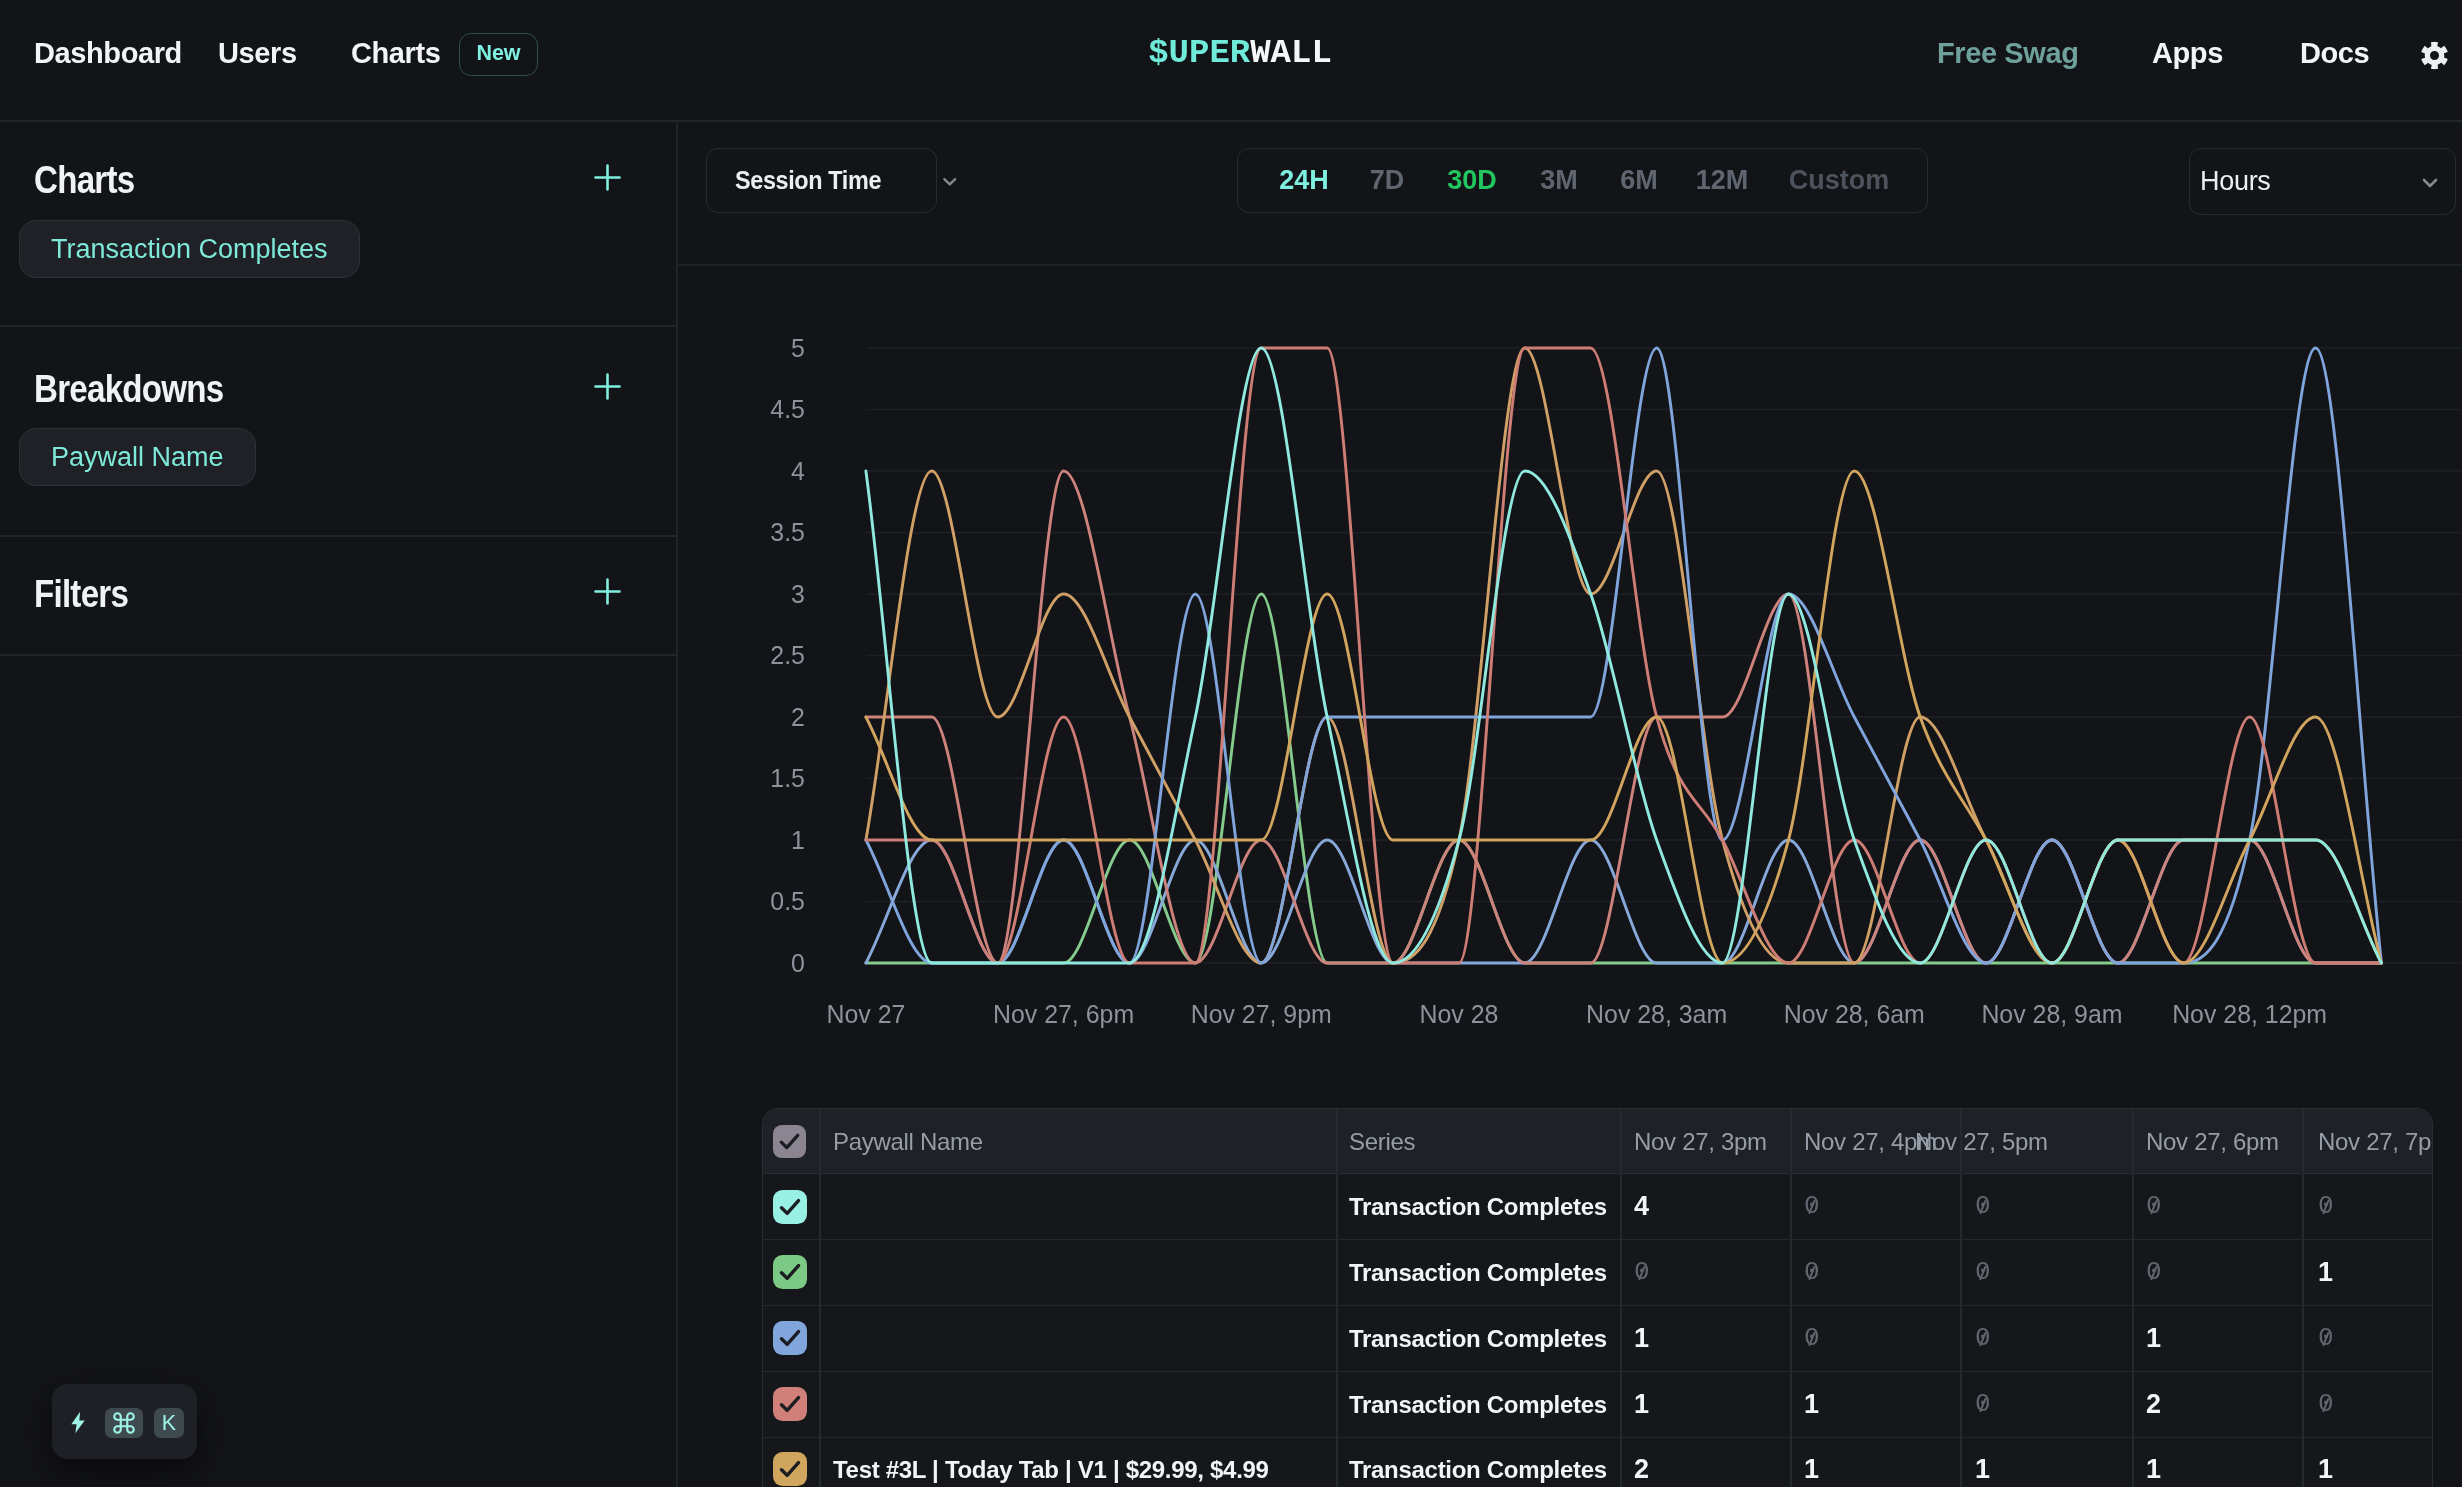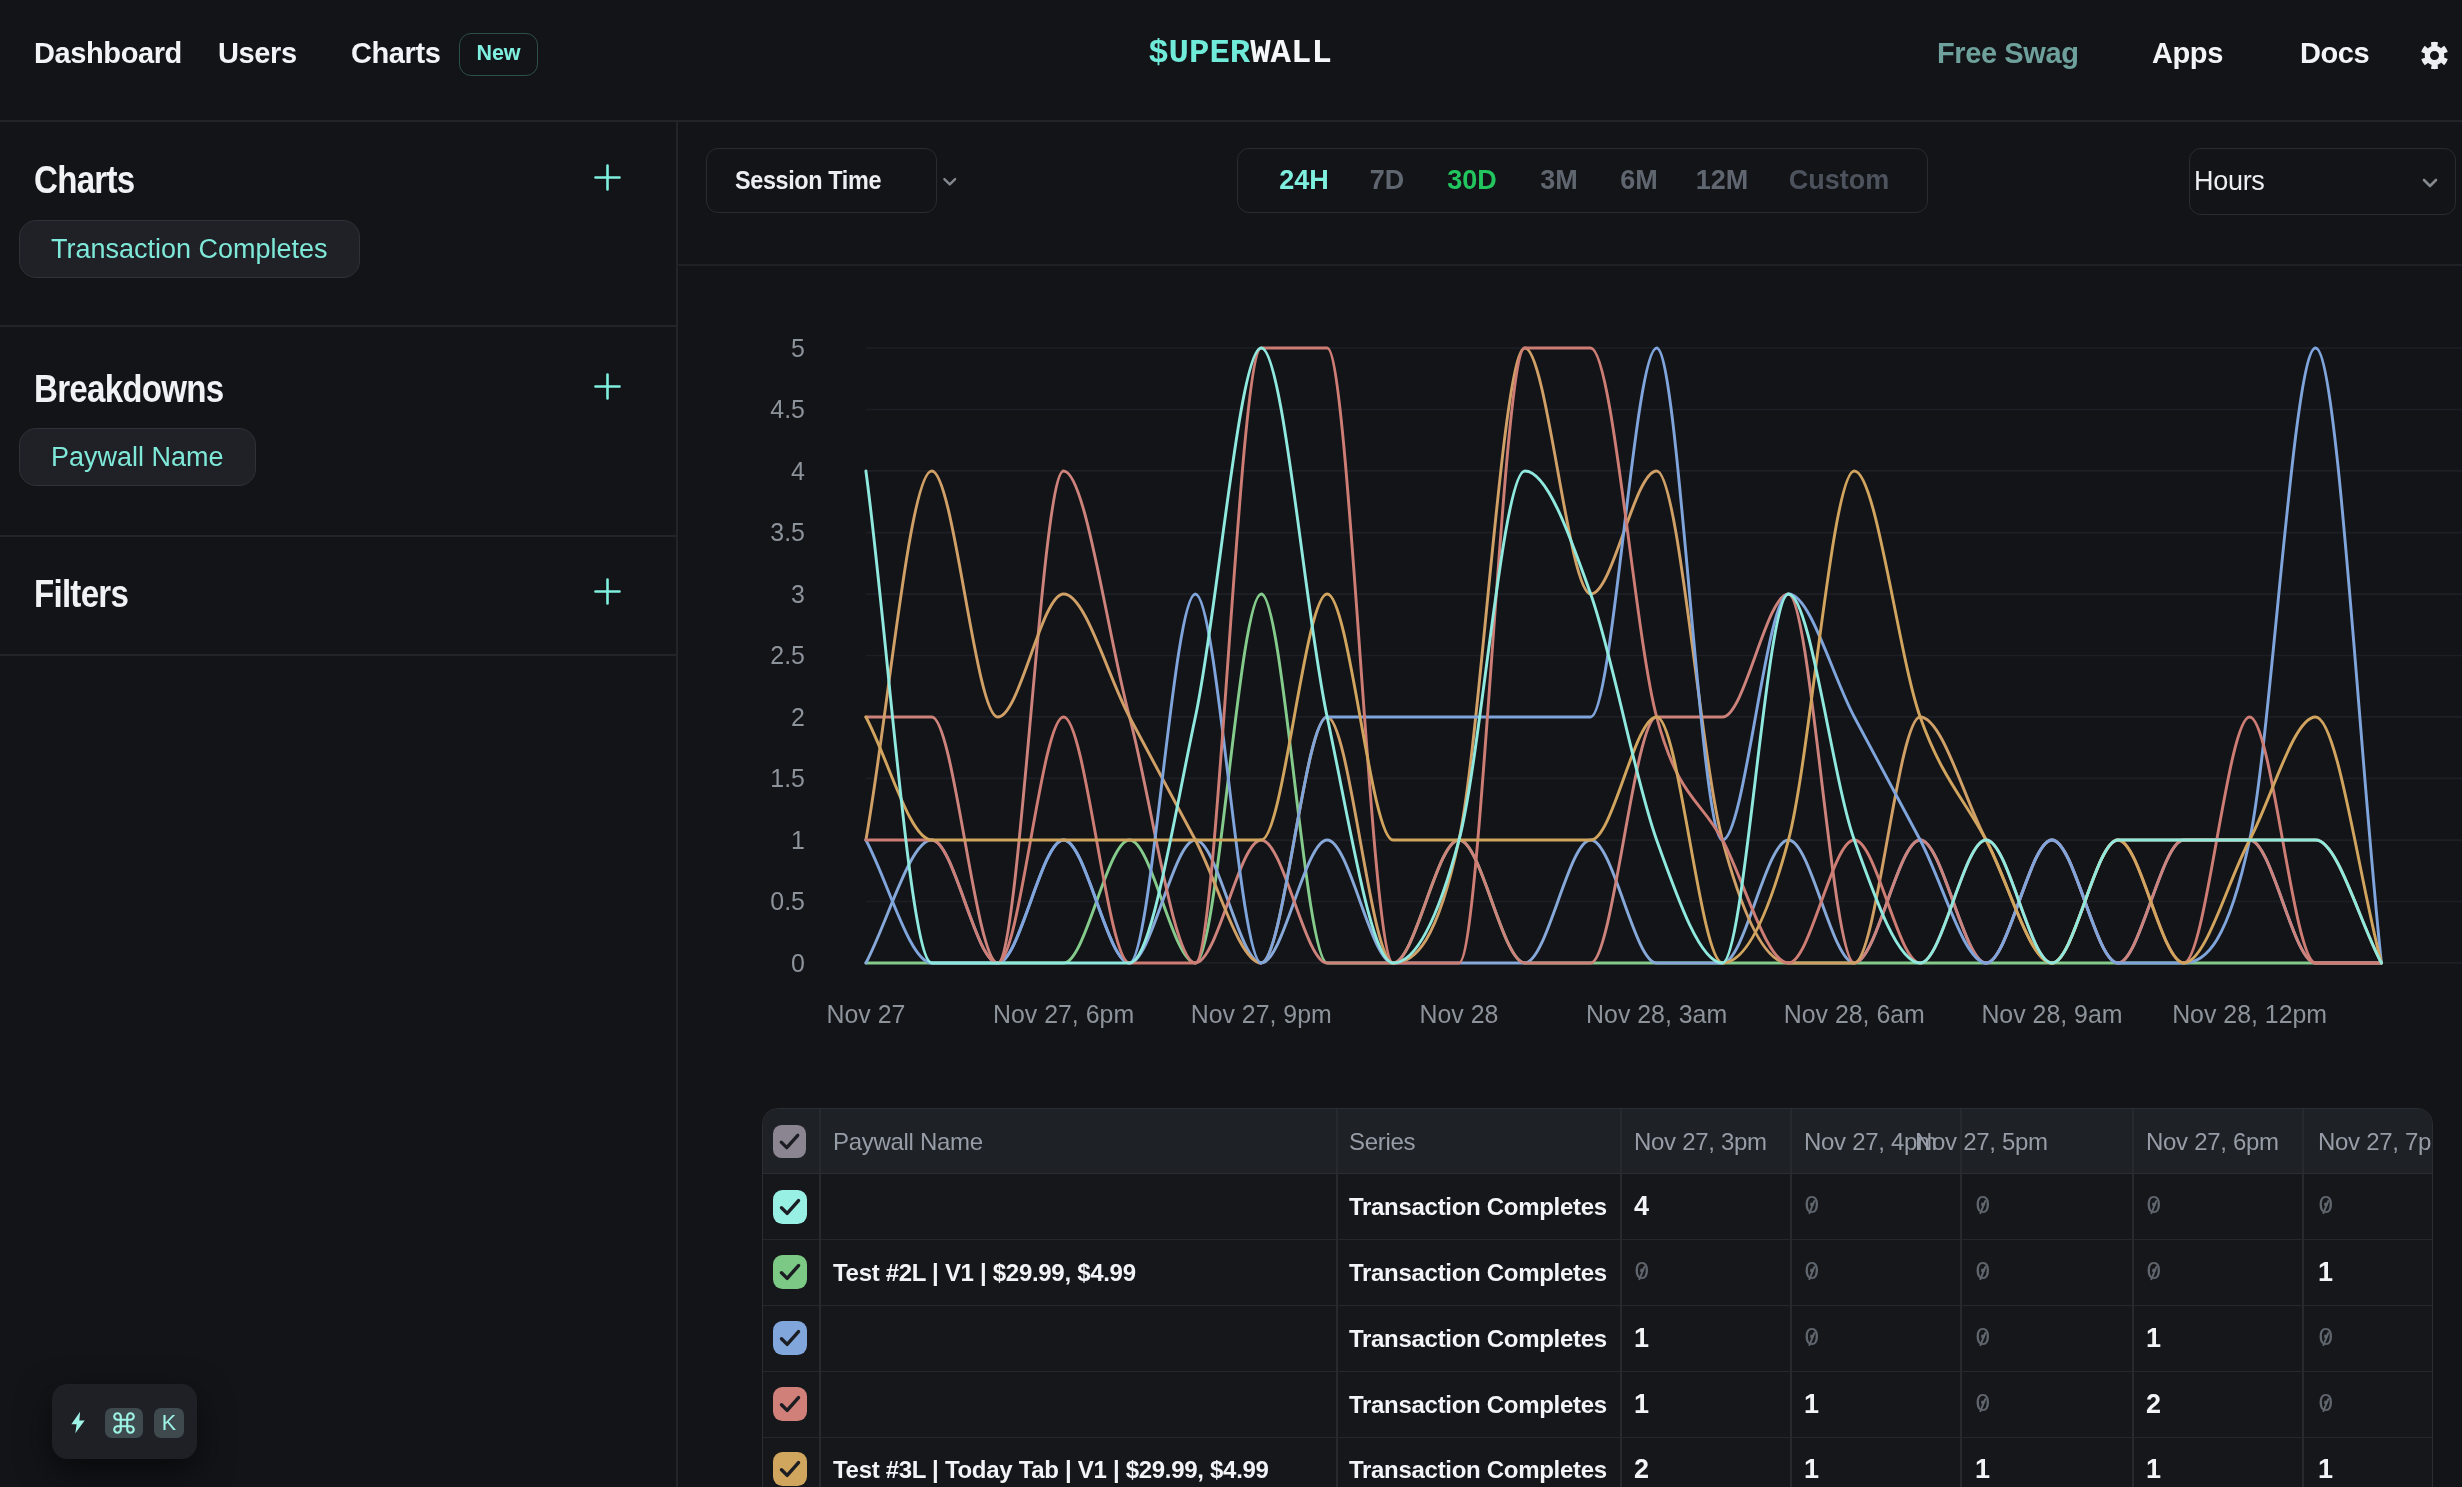--- a/index.html
+++ b/index.html
@@ -63,21 +63,21 @@
   </svg>
 <div class="selbox" style="left:1237px;top:148px;width:691px;height:65px"></div>
 <div class="seg-it" style="left:1304px;color:#7ff0e0">24H</div>
 <div class="seg-it" style="left:1387px;color:#60666f">7D</div>
 <div class="seg-it" style="left:1472px;color:#22c55e">30D</div>
 <div class="seg-it" style="left:1559px;color:#60666f">3M</div>
 <div class="seg-it" style="left:1639px;color:#60666f">6M</div>
 <div class="seg-it" style="left:1722px;color:#60666f">12M</div>
 <div class="seg-it" style="left:1839px;color:#4d535d">Custom</div>
 <div class="selbox" style="left:2189px;top:148px;width:267px;height:67px">
-  <span style="font-size:27px;font-weight:500;margin-left:4px;letter-spacing:-0.3px">Hours</span>
+  <span style="font-size:27px;font-weight:500;margin-left:10px;letter-spacing:-0.3px">Hours</span>
 </div>
 <svg class="abs" style="left:2418px;top:171px" width="24" height="24" viewBox="0 0 24 24">
     <path d="m6 9 6 6 6-6" fill="none" stroke="#83898f" stroke-width="2.6" stroke-linecap="round" stroke-linejoin="round"></path>
   </svg>
 <div class="sep" style="left:677px;top:264px;width:1786px;background:#1e2126"></div>
 
 <svg class="abs" style="left:677px;top:264px" width="1786" height="851" viewBox="0 0 2080 991">
 <line x1="220" y1="814.0" x2="2080" y2="814.0" stroke="#1d1f24" stroke-width="2"></line>
 <line x1="220" y1="742.4" x2="2080" y2="742.4" stroke="#1d1f24" stroke-width="2"></line>
 <line x1="220" y1="670.8" x2="2080" y2="670.8" stroke="#1d1f24" stroke-width="2"></line>
@@ -137,21 +137,20 @@
 <div class="abs celltext" style="left:586px;top:65px;line-height:65px">Transaction Completes</div>
 <div class="abs num" style="left:871px;top:65px;line-height:65px">4</div>
 <div class="abs zero" style="left:1041px;top:65px;line-height:65px">0</div>
 <div class="abs zero" style="left:1212px;top:65px;line-height:65px">0</div>
 <div class="abs zero" style="left:1383px;top:65px;line-height:65px">0</div>
 <div class="abs zero" style="left:1555px;top:65px;line-height:65px">0</div>
 <div class="abs" style="left:0;top:131px;width:1671px;height:66px;border-bottom:1.7px solid #24272c"></div>
 <div class="abs" style="left:10.3px;top:146px;width:34px;height:34px;background:#7CC986;border-radius:9.4px"><svg width="34" height="34" viewBox="0 0 24 24">
         <path d="M6 12.5l4 4 8-9" fill="none" stroke="#1b1d22" stroke-width="2.4" stroke-linecap="round" stroke-linejoin="round"></path>
       </svg></div>
-<div class="abs celltext" style="left:70px;top:131px;line-height:65px">Test #2L | V1 | $29.99, $4.99</div>
 <div class="abs celltext" style="left:586px;top:131px;line-height:65px">Transaction Completes</div>
 <div class="abs zero" style="left:871px;top:131px;line-height:65px">0</div>
 <div class="abs zero" style="left:1041px;top:131px;line-height:65px">0</div>
 <div class="abs zero" style="left:1212px;top:131px;line-height:65px">0</div>
 <div class="abs zero" style="left:1383px;top:131px;line-height:65px">0</div>
 <div class="abs num" style="left:1555px;top:131px;line-height:65px">1</div>
 <div class="abs" style="left:0;top:197px;width:1671px;height:66px;border-bottom:1.7px solid #24272c"></div>
 <div class="abs" style="left:10.3px;top:212px;width:34px;height:34px;background:#80A6DB;border-radius:9.4px"><svg width="34" height="34" viewBox="0 0 24 24">
         <path d="M6 12.5l4 4 8-9" fill="none" stroke="#1b1d22" stroke-width="2.4" stroke-linecap="round" stroke-linejoin="round"></path>
       </svg></div>

